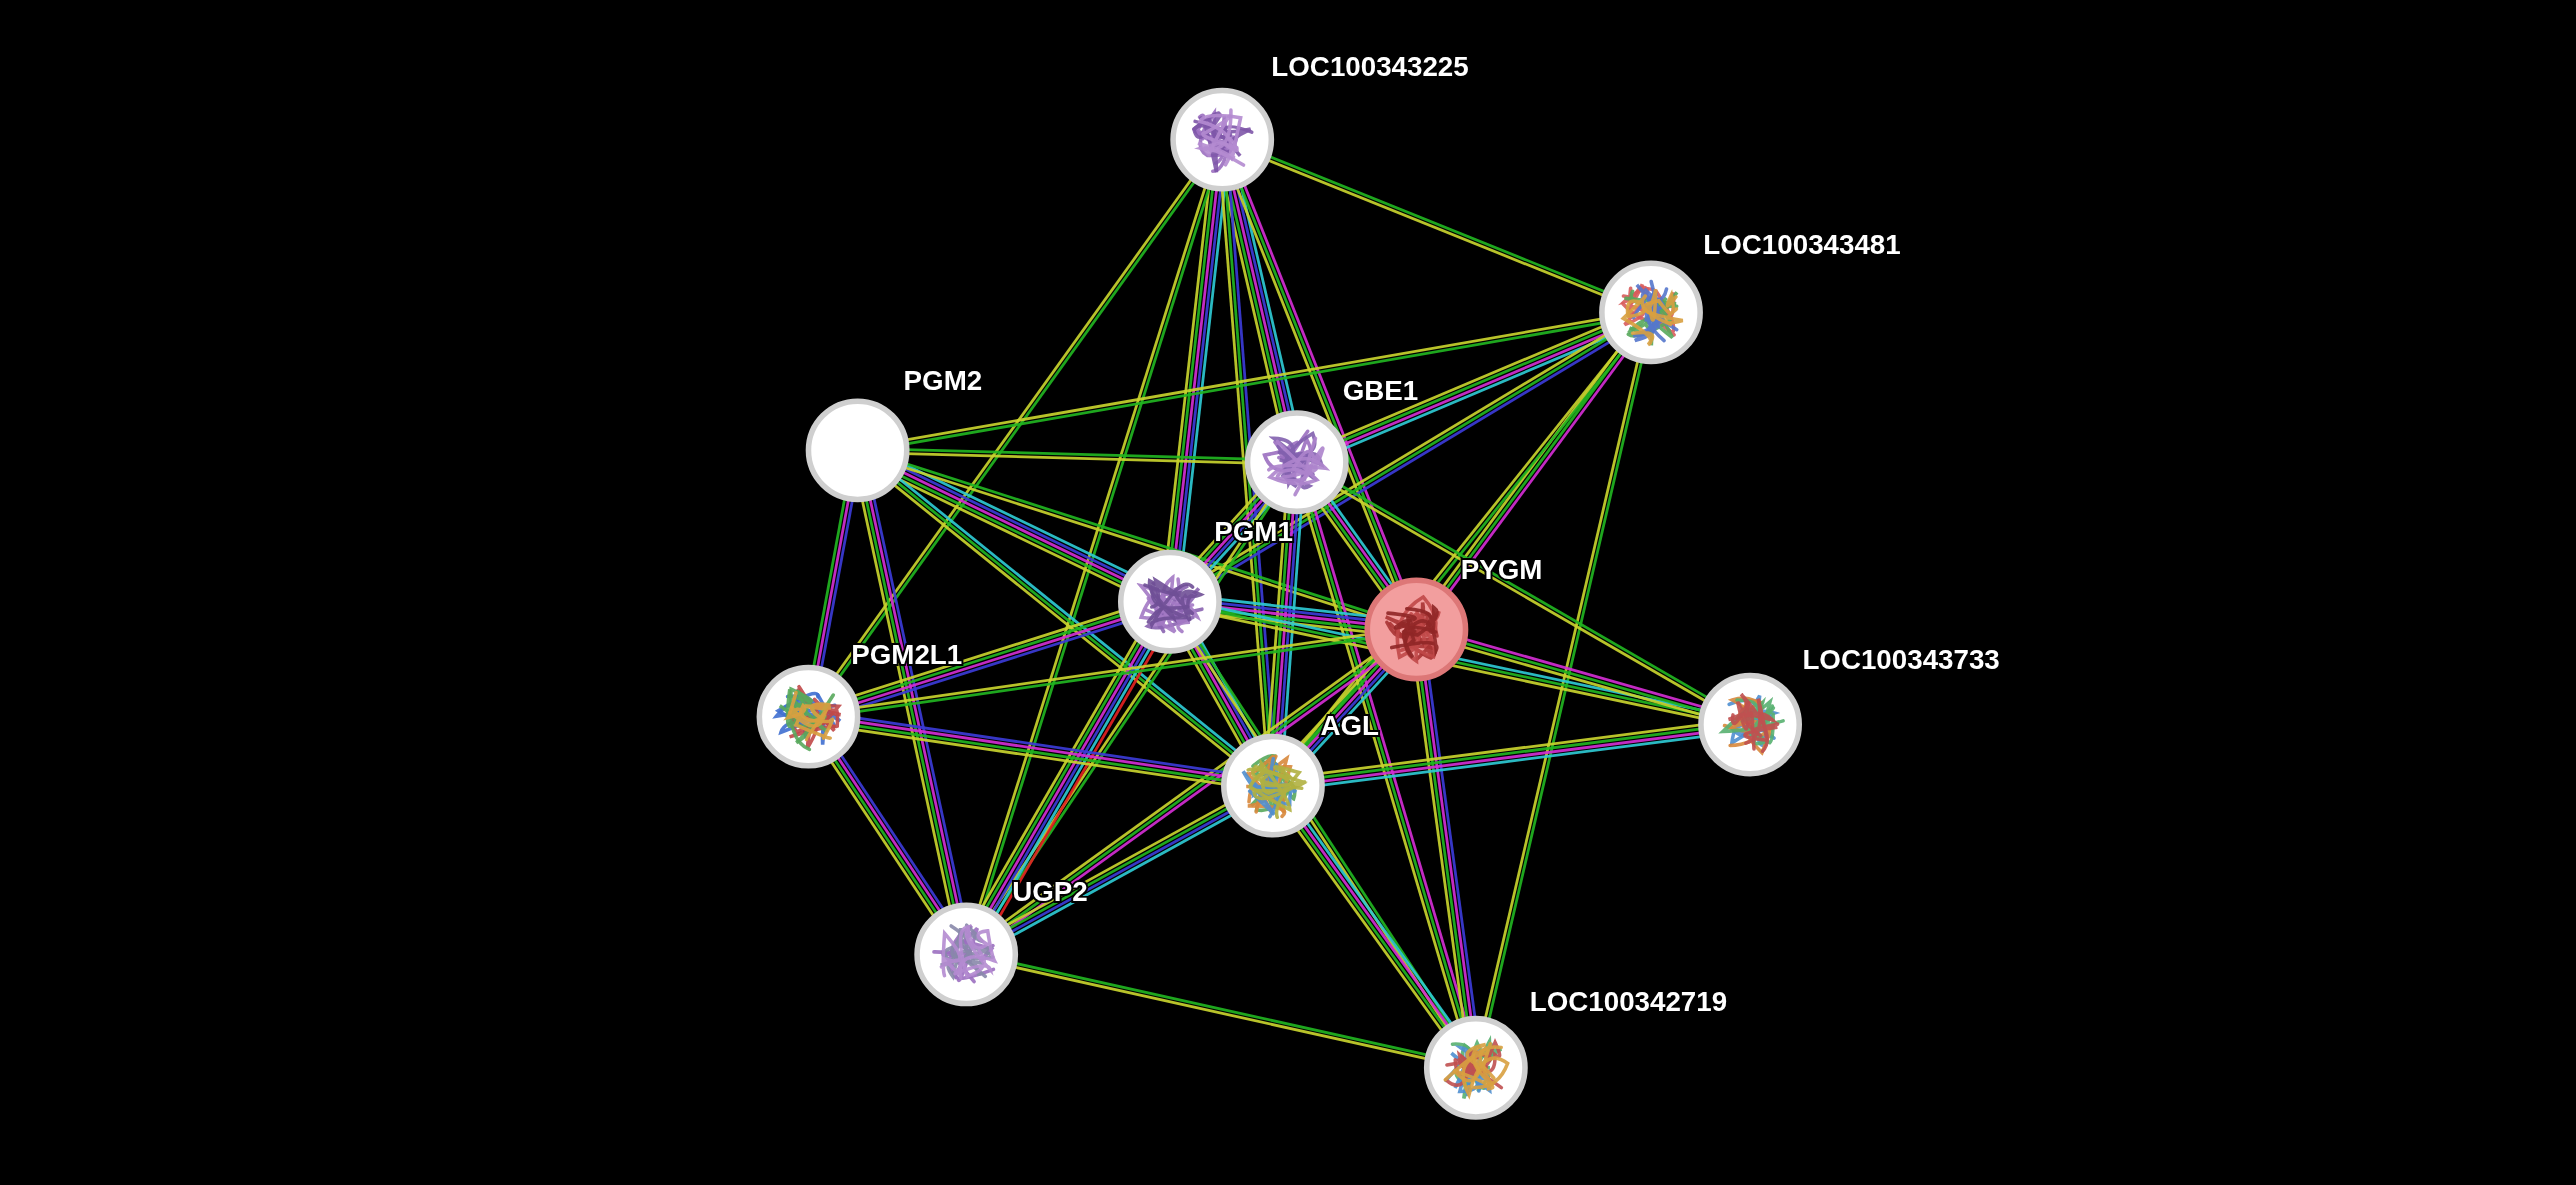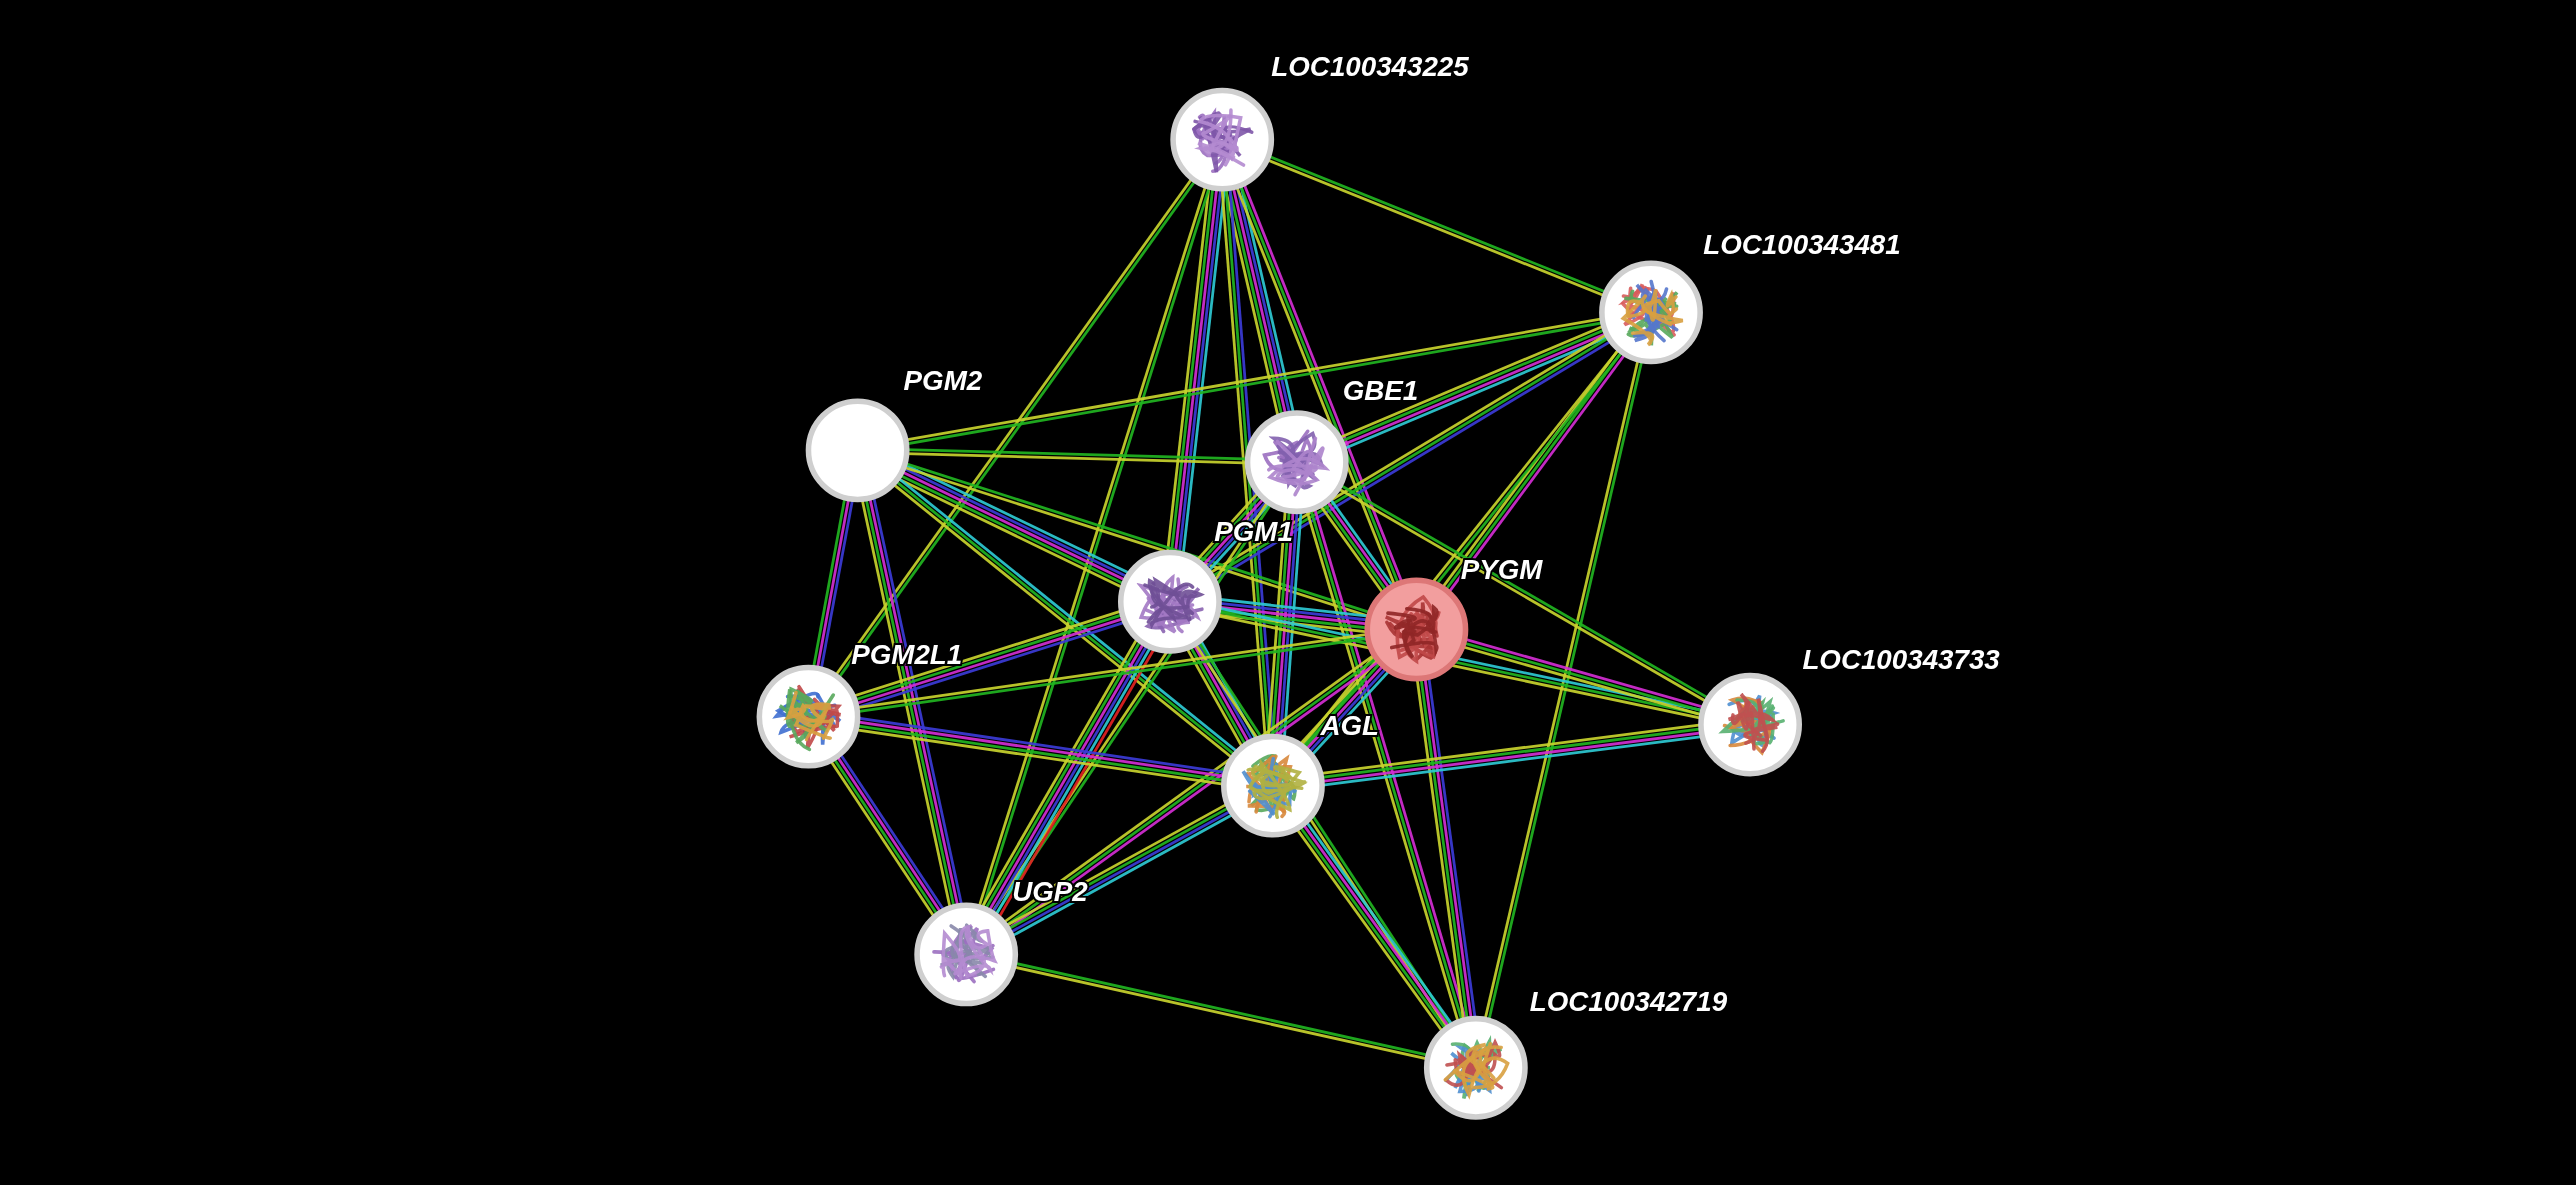--- a/index.html
+++ b/index.html
@@ -9,21 +9,20 @@
     width: 2576px;
     height: 1186px;
     overflow: hidden;
     font-family: "Liberation Sans", sans-serif;
   }
   #canvas-wrap {
     position: relative;
     width: 2576px;
     height: 1142px;
     background: #000000;
-    font-style: italic;
   }
   svg { display: block; }
   text.node-label {
     font-family: "Liberation Sans", sans-serif;
     font-weight: bold;
     fill: #ffffff;
     stroke: #000000;
     stroke-width: 5px;
     paint-order: stroke;
     font-size: 35px;

